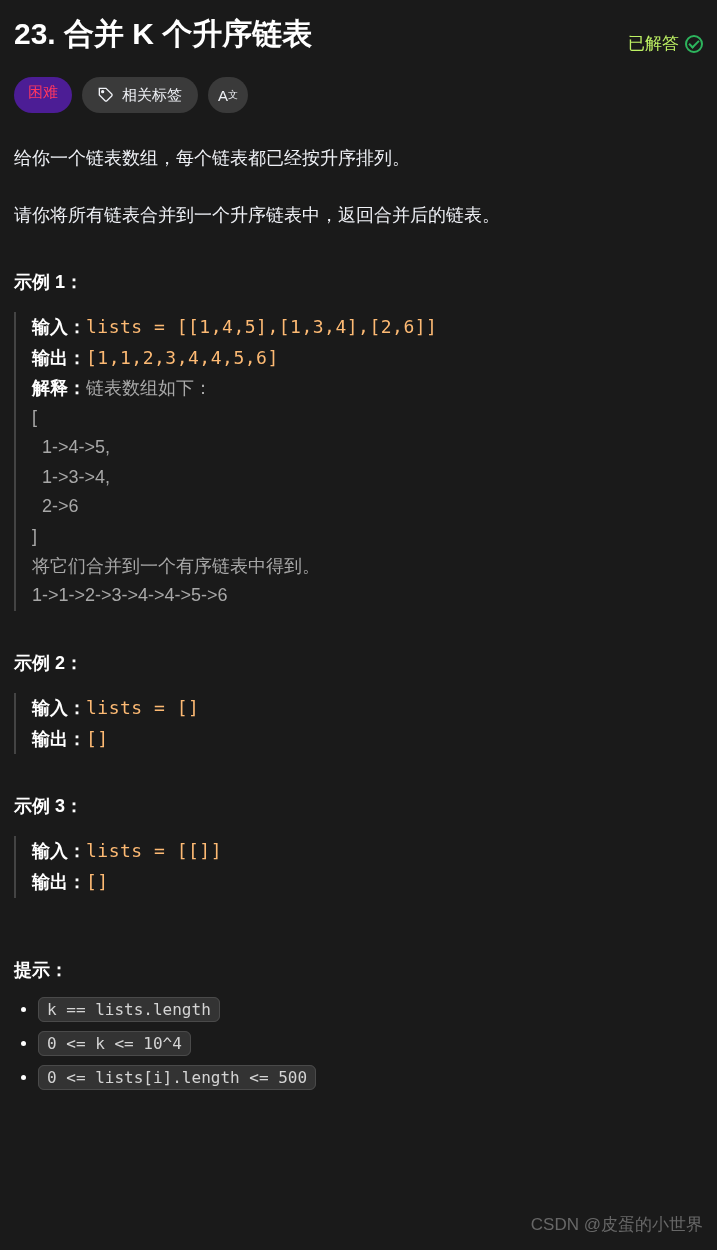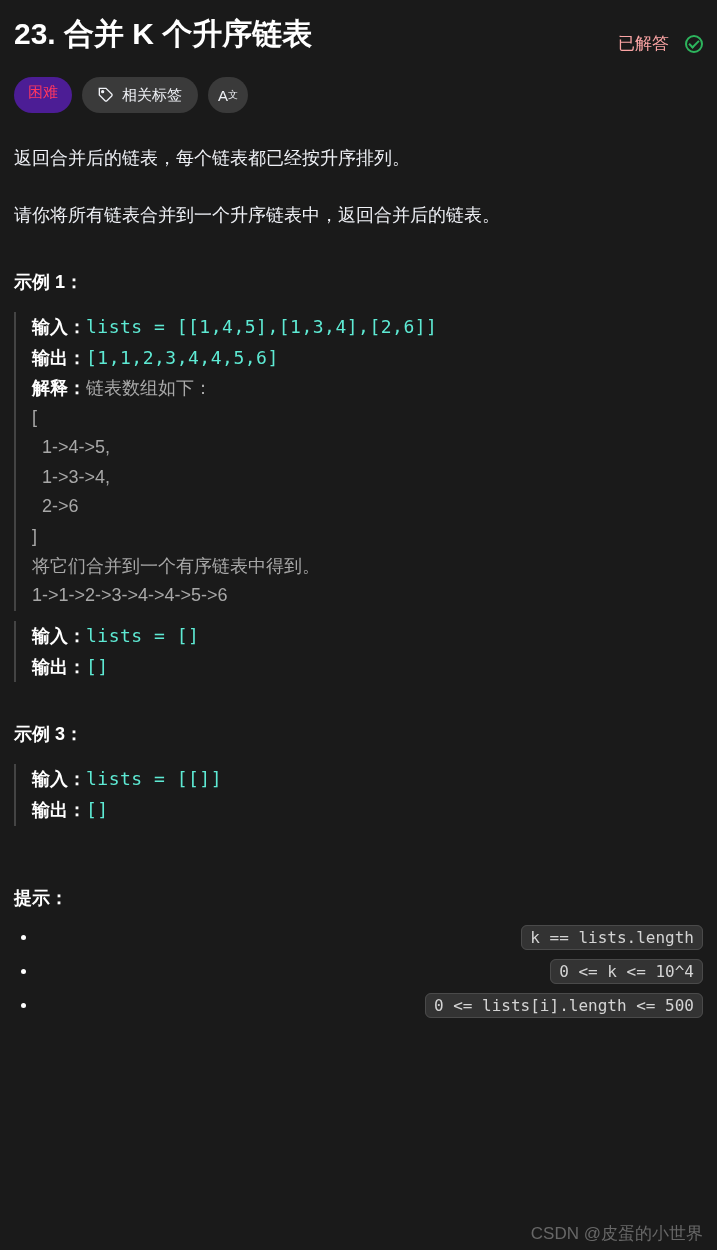--- a/index.html
+++ b/index.html
@@ -23,22 +23,22 @@
       margin-bottom: 22px;
     }
     .title {
       font-size: 30px;
       font-weight: 700;
       color: #ffffff;
     }
     .solved-wrap {
       display: flex;
       align-items: center;
-      gap: 16px;
-      color: #fca5a5;
+      gap: 6px;
+      color: #bef264;
       font-size: 17px;
     }
     .check-icon {
       width: 18px;
       height: 18px;
       border: 2px solid #2db55d;
       border-radius: 50%;
       position: relative;
       display: inline-flex;
       align-items: center;
@@ -111,51 +111,50 @@
       margin-bottom: 10px;
       font-size: 18px;
       line-height: 1.65;
     }
     .example-block .label {
       font-weight: 700;
       color: #ffffff;
     }
     .example-block .code-text {
       font-family: "SF Mono", Menlo, Consolas, monospace;
-      color: #5eead4;
+      color: #fdba74;
       letter-spacing: 0.5px;
     }
     .example-block .explain-text {
       color: #a8a8a8;
       white-space: pre;
       font-family: "SF Mono", Menlo, Consolas, "Microsoft YaHei", sans-serif;
     }
     .constraint-list {
       list-style: disc;
       padding-left: 24px;
       margin-top: 8px;
     }
     .constraint-list li {
       color: #ffffff;
       margin-bottom: 14px;
       font-size: 17px;
-      text-align: right;
     }
     .inline-code {
       font-family: "SF Mono", Menlo, Consolas, monospace;
       background: #333333;
       border: 1px solid #4a4a4a;
       border-radius: 6px;
       padding: 2px 8px;
       color: #d4d4d4;
       font-size: 16px;
     }
     .watermark {
       position: absolute;
-      bottom: 5px;
+      bottom: 14px;
       right: 14px;
       color: #888;
       font-size: 17px;
       opacity: 0.7;
     }
   </style>
 </head>
 <body>
 
 <div class="header">
@@ -176,39 +175,40 @@
       </svg>
     </span>
     <span>相关标签</span>
   </span>
   <span class="icon-badge">
     <span class="translate-icon">A<sub style="font-size:10px">文</sub></span>
   </span>
 </div>
 
 <div class="description">
-  <p>返回合并后的链表，每个链表都已经按升序排列。</p>
+  <p>给你一个链表数组，每个链表都已经按升序排列。</p>
   <p>请你将所有链表合并到一个升序链表中，返回合并后的链表。</p>
 </div>
 
 <div>
   <div class="section-title">示例 1：</div>
   <div class="example-block">
     <div><span class="label">输入：</span><span class="code-text">lists = [[1,4,5],[1,3,4],[2,6]]</span></div>
     <div><span class="label">输出：</span><span class="code-text">[1,1,2,3,4,4,5,6]</span></div>
     <div><span class="label">解释：</span><span class="explain-text">链表数组如下：
 [
   1-&gt;4-&gt;5,
   1-&gt;3-&gt;4,
   2-&gt;6
 ]
 将它们合并到一个有序链表中得到。
 1-&gt;1-&gt;2-&gt;3-&gt;4-&gt;4-&gt;5-&gt;6</span></div>
   </div>
 
+  <div class="section-title">示例 2：</div>
   <div class="example-block">
     <div><span class="label">输入：</span><span class="code-text">lists = []</span></div>
     <div><span class="label">输出：</span><span class="code-text">[]</span></div>
   </div>
 
   <div class="section-title">示例 3：</div>
   <div class="example-block">
     <div><span class="label">输入：</span><span class="code-text">lists = [[]]</span></div>
     <div><span class="label">输出：</span><span class="code-text">[]</span></div>
   </div>

